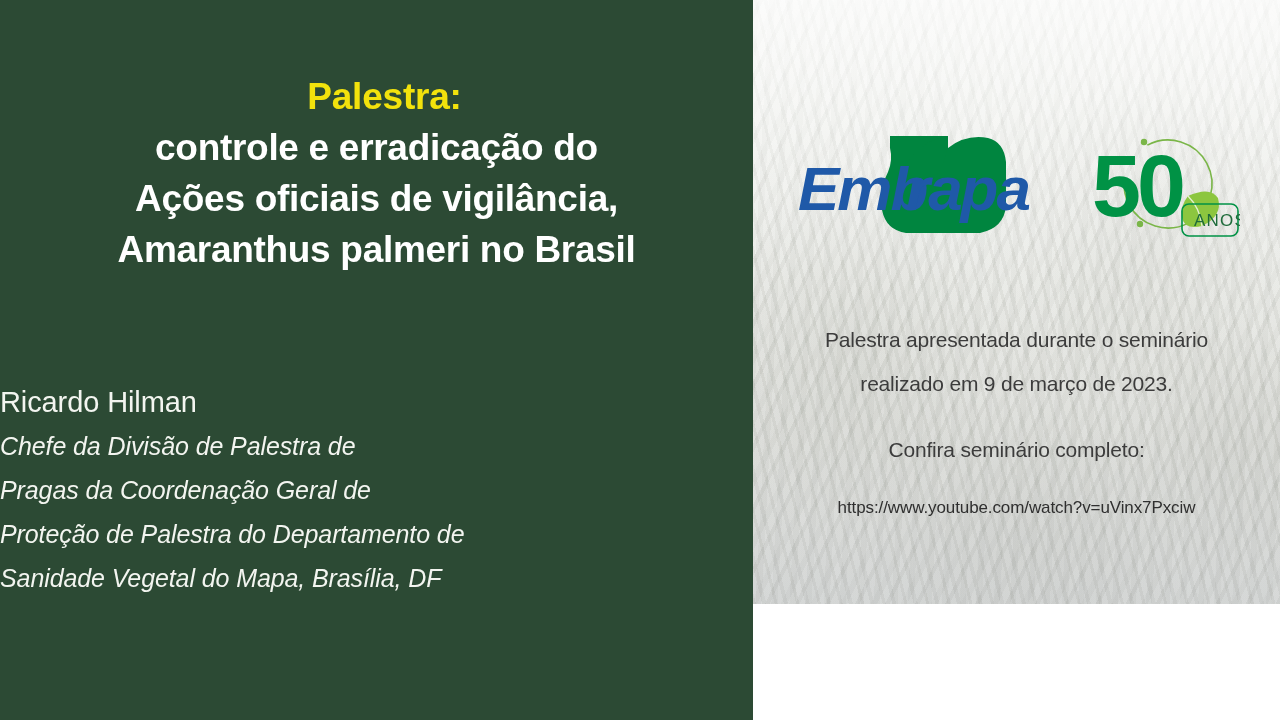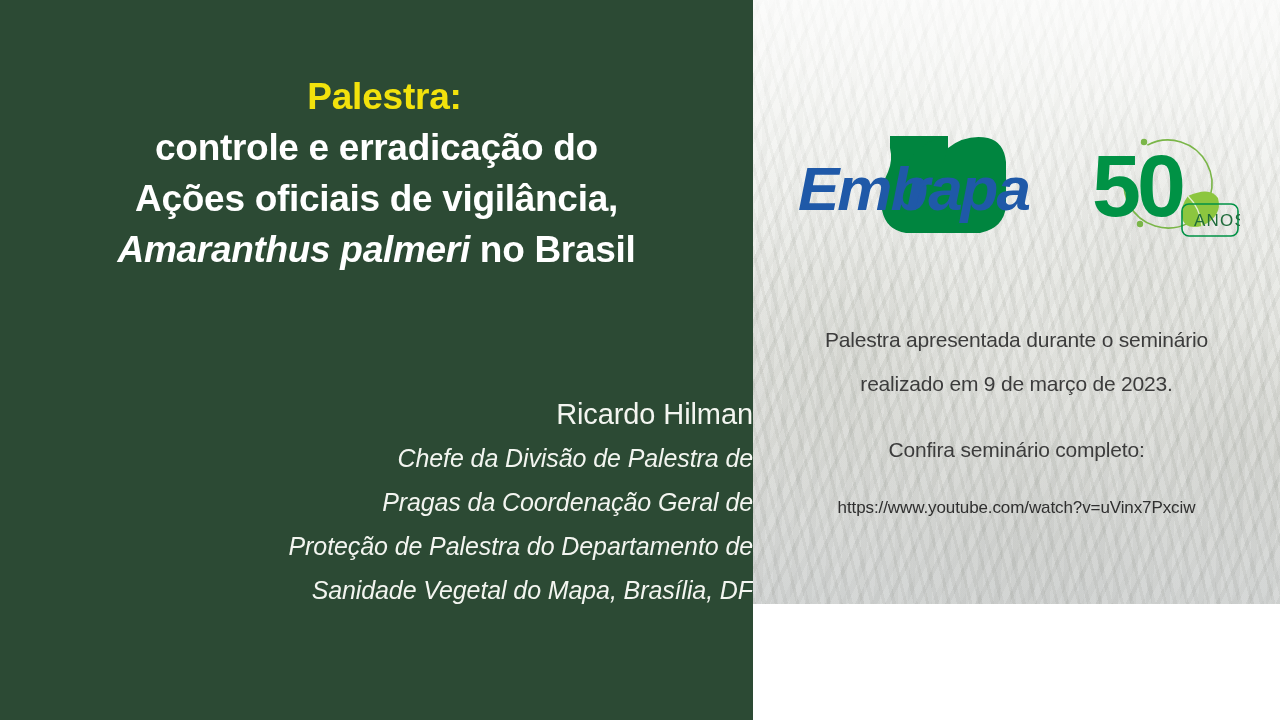--- a/index.html
+++ b/index.html
@@ -46,29 +46,28 @@
   .title-line {
     display: block;
     color: #ffffff;
     font-size: 37px;
     font-weight: bold;
     line-height: 51px;
     letter-spacing: -0.3px;
     white-space: nowrap;
   }
   .title-line .sp-italic {
-    font-style: italic;
   }
 
   .author-block {
     position: absolute;
     left: 0;
-    top: 392px;
+    top: 380px;
     width: 753px;
-    text-align: right;
+    text-align: left;
   }
   .author-name {
     display: block;
     color: #f3f5f0;
     font-size: 29px;
     font-weight: normal;
     line-height: 44px;
     letter-spacing: -0.1px;
   }
   .author-role {

